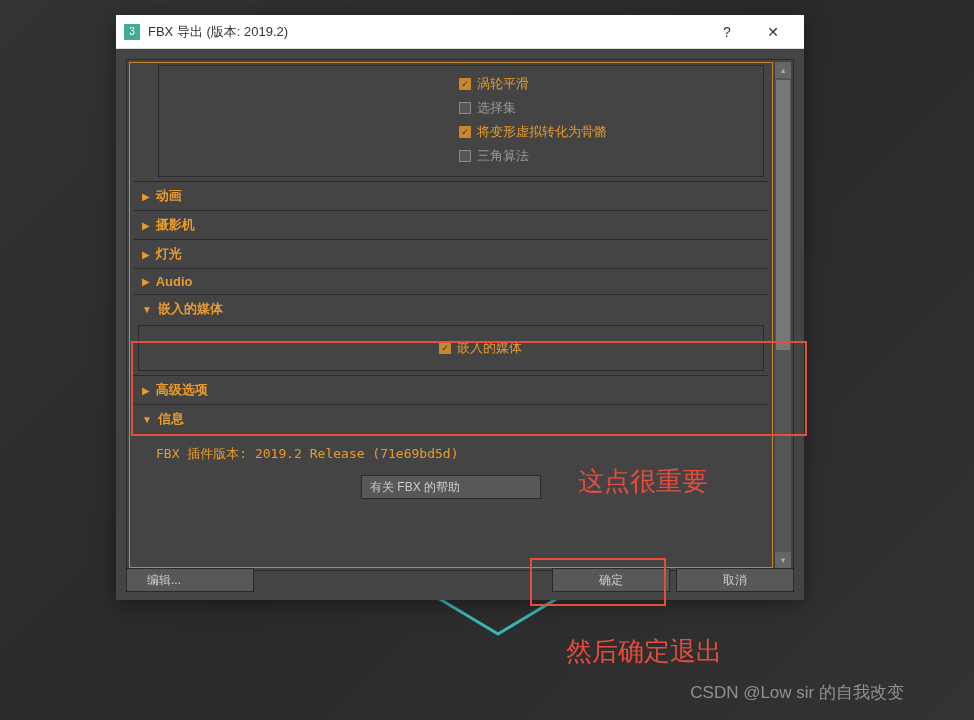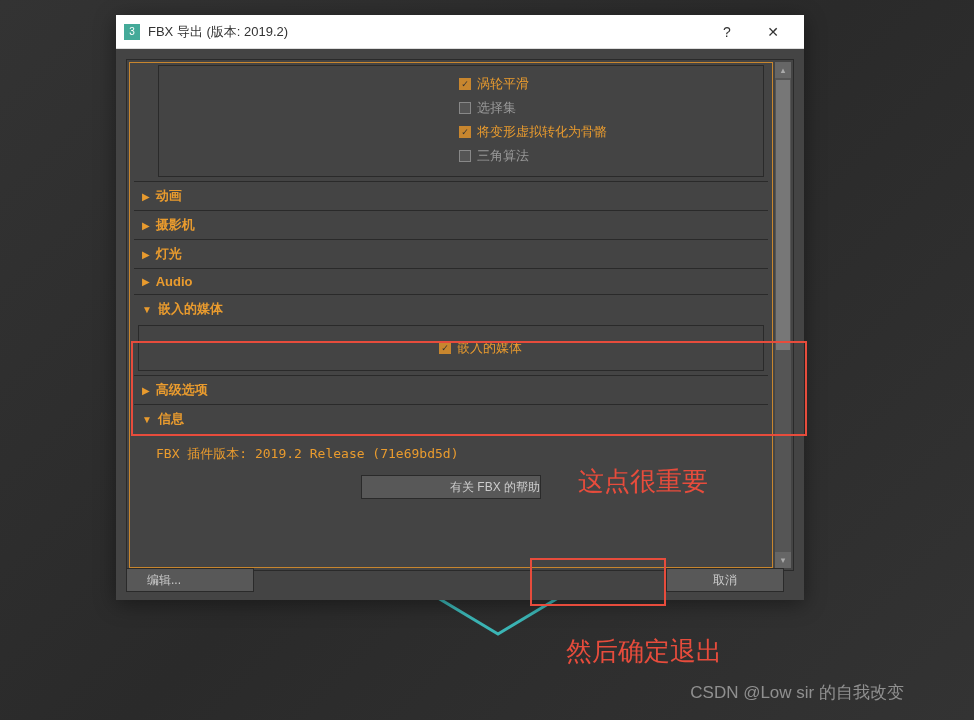--- a/index.html
+++ b/index.html
@@ -25,22 +25,22 @@
 .chk.on { background:#c8862e; border-color:#c8862e; }
 .chk.on::after { content:"✓"; color:#333; font-size:9px; line-height:1; }
 .chk-label { color:#e99b2e; }
 .chk-row.off .chk-label { color:#999; }
 .section { margin:0 4px; padding:5px 8px; border-top:1px solid #2a2a2a; display:flex; align-items:center; cursor:pointer; }
 .section .tri { color:#e99b2e; margin-right:6px; font-size:10px; }
 .section .lbl { color:#e99b2e; font-weight:bold; font-size:13px; }
 .embed-box { margin:2px 8px 4px 8px; border:1px solid #2a2a2a; padding:10px 0; }
 .info-box { margin:10px 8px; }
 .info-line { padding:2px 18px; color:#e99b2e; font-size:13px; font-family:monospace; }
-.help-btn { display:block; margin:10px auto 6px; width:180px; height:24px; background:#585858; border:1px solid #2a2a2a; color:#ccc; font-size:12px; text-align:right; line-height:22px; }
-.bottom-row { position:absolute; left:10px; right:20px; bottom:8px; height:24px; display:flex; gap:6px; }
+.help-btn { display:block; margin:10px auto 6px; width:180px; height:24px; background:#585858; border:1px solid #2a2a2a; color:#ccc; font-size:12px; text-align:left; line-height:22px;padding-left:8px; }
+.bottom-row { position:absolute; left:10px; right:10px; bottom:8px; height:24px; display:flex; gap:6px; }
 .bottom-row .spacer { flex:1; }
 .btn { height:24px; background:#585858; border:1px solid #2a2a2a; color:#ccc; font-size:12px; padding:0 18px; min-width:118px; text-align:center; line-height:22px; cursor:pointer; }
 .btn.edit { min-width:128px; text-align:left; padding-left:20px; }
 .anno { position:absolute; border:2px solid #e74c3c; pointer-events:none; }
 .anno-text { position:absolute; color:#e74c3c; font-size:26px; font-weight:400; pointer-events:none; }
 .watermark { position:absolute; bottom:16px; right:70px; color:#b8b8b8; font-size:17px; opacity:.7; }
 .teal-shape { position:absolute; left:438px; top:598px; width:120px; height:38px; }
 .teal-shape svg { width:100%; height:100%; }
 </style>
 </head>
@@ -133,20 +133,21 @@
       <div class="scrollbar">
         <div class="scrollbar-up">▴</div>
         <div class="scrollbar-thumb"></div>
         <div class="scrollbar-down">▾</div>
       </div>
     </div>
 
     <div class="bottom-row">
       <div class="btn edit">编辑...</div>
       <div class="spacer"></div>
+      <div class="btn">确定</div>
       <div class="btn">取消</div>
     </div>
   </div>
 </div>
 
 <div class="anno" style="left:131px; top:341px; width:676px; height:95px;"></div>
 <div class="anno" style="left:530px; top:558px; width:136px; height:48px;"></div>
 <div class="anno-text" style="left:578px; top:464px;">这点很重要</div>
 <div class="anno-text" style="left:566px; top:634px;">然后确定退出</div>
 

